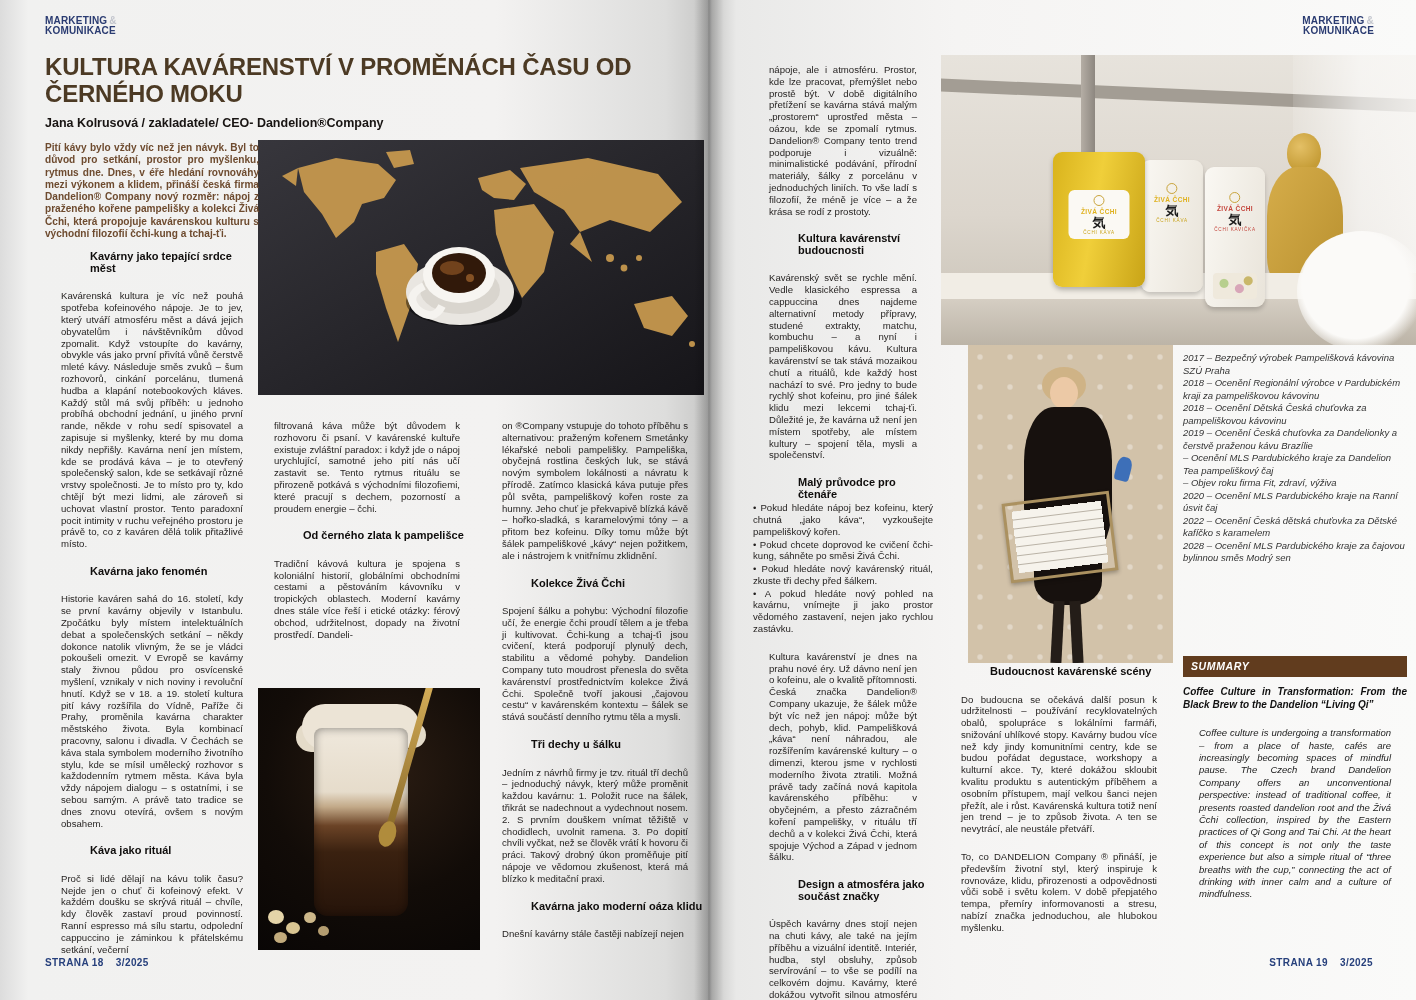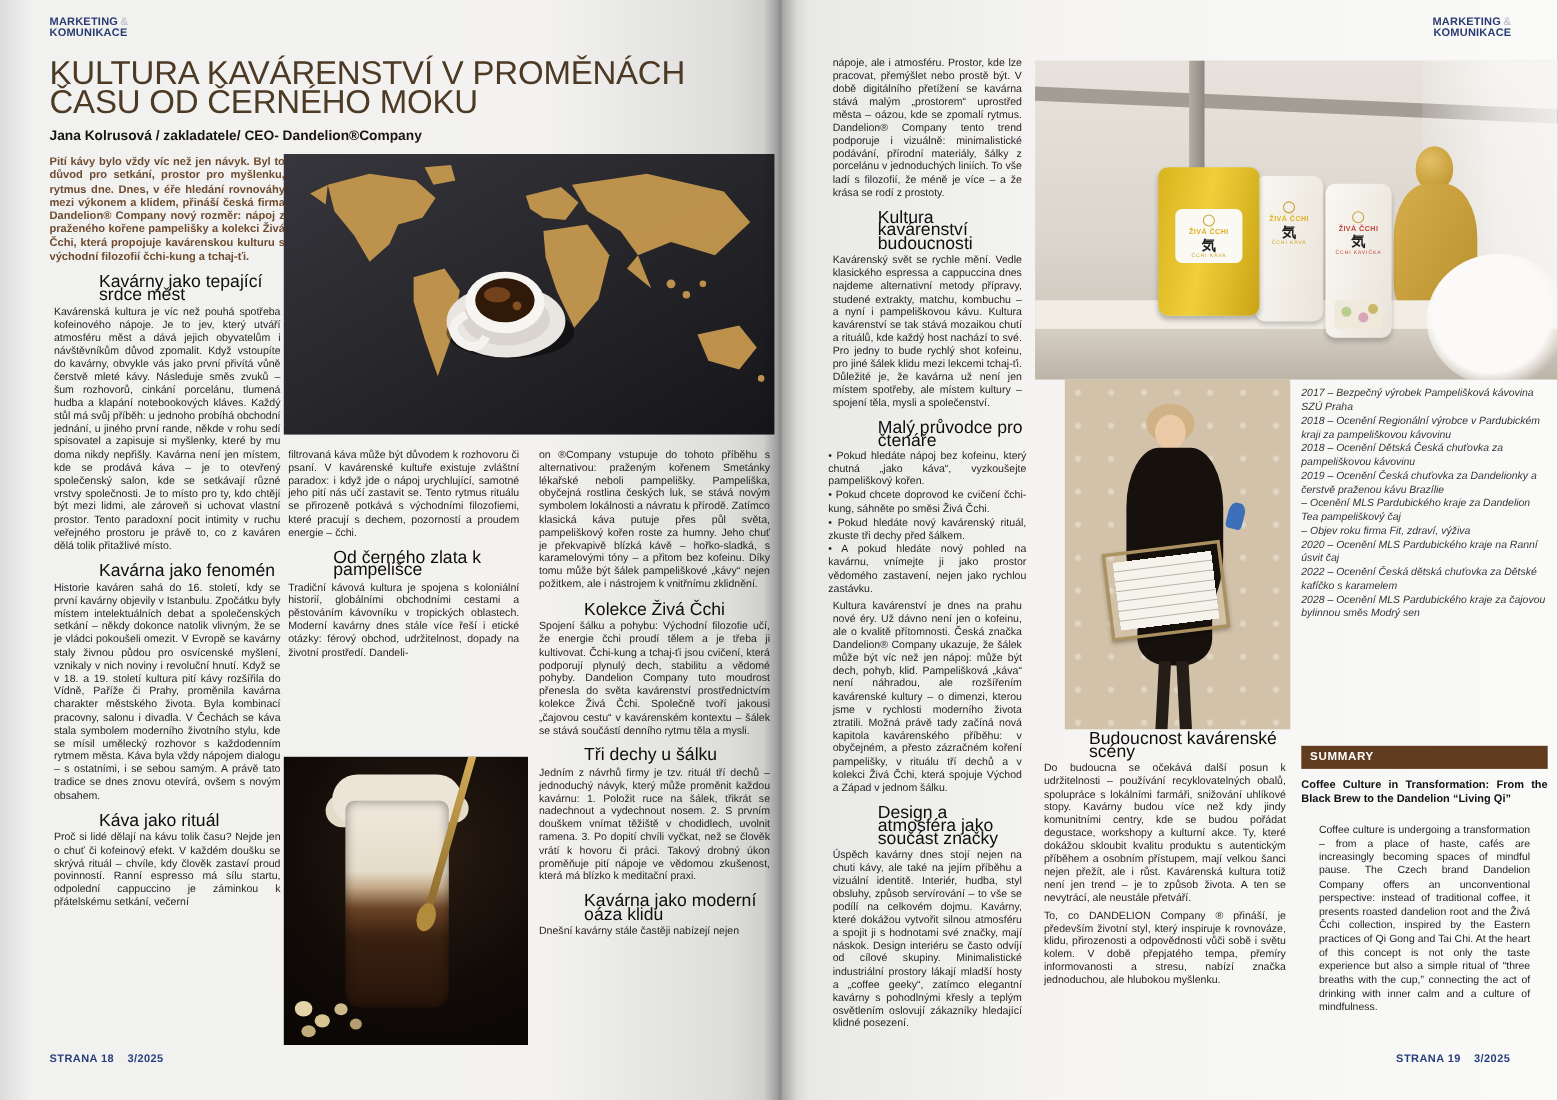--- a/index.html
+++ b/index.html
@@ -16,40 +16,40 @@
   
   .mast{font-size:10px;line-height:9.6px;font-weight:700;color:#2a3b71;letter-spacing:.2px;}
   .mast-left{left:45px;top:16px;}
   .mast-right{left:1262px;top:16px;width:112px;text-align:right;}
   .amp{color:#c2c5cd;margin-left:2px;}
   .pagefoot{font-size:10px;font-weight:700;color:#27407c;letter-spacing:.4px;}
   .foot-left{left:45px;top:957px;}
   .foot-right{left:1223px;top:957px;width:150px;text-align:right;}
   .foot-issue{margin-left:12px;}
   
-  .headline{left:45px;top:53px;width:640px;margin:0;font-size:30px;line-height:27px;
-    font-weight:400;color:#4c3a24;letter-spacing:-.2px;text-transform:uppercase;}
+  .headline{left:45px;top:53px;width:640px;margin:0;font-size:24px;line-height:27px;
+    font-weight:700;color:#4c3a24;letter-spacing:-.2px;text-transform:uppercase;}
   .byline{left:45px;top:116px;margin:0;font-size:12.5px;font-weight:700;color:#181412;}
   
   .col{z-index:2;}
-  .bt{font-size:9.6px;line-height:11.8px;text-align:justify;color:#221f1e;margin:4px;}
-  .sec-h{font-size:16px;line-height:11.5px;font-weight:400;color:#0f0d0c;margin:11px 0 2px;padding-left:45px;}
+  .bt{font-size:9.6px;line-height:11.8px;text-align:justify;color:#221f1e;margin:16px;}
+  .sec-h{font-size:11px;line-height:11.5px;font-weight:700;color:#0f0d0c;margin:11px 0 2px;padding-left:45px;}
   .sec-h:first-child{margin-top:0;}
   .intro{font-size:10.1px;line-height:12.3px;font-weight:700;color:#6e4b2f;text-align:justify;margin:0 0 11px;}
   .bullet{margin:1px 0;}
   #l-col1{left:45px;top:142px;width:214px;}
   #l-col2{left:258px;top:404px;width:218px;}
   #l-col3{left:486px;top:404px;width:218px;}
   #r-col1{left:753px;top:48px;width:180px;}
   #r-future{left:945px;top:666px;width:228px;}
   
   #r-awards{left:1183px;top:352px;width:224px;}
   #r-awards p{font-style:italic;font-size:9.5px;line-height:12.5px;color:#343434;margin:0;}
   
-  #r-summary{left:1183px;top:678px;width:224px;}
+  #r-summary{left:1183px;top:656px;width:224px;font-style:italic;}
   .sum-label{display:block;background:#613c1e;color:#fff;font-weight:700;font-size:10.5px;
     letter-spacing:.6px;padding:4px 8px 5px;}
   .sum-h{font-weight:700;font-size:10px;line-height:12.6px;margin:9px 0 3px;text-align:justify;color:#111;}
   .sum-b{font-size:9.5px;line-height:12.4px;text-align:justify;color:#222;margin:16px;}
   
   figure{margin:0;padding:0;overflow:hidden;}
   .map-fig{left:258px;top:140px;width:446px;height:255px;background:#1c1b1f;}
   .dalgona-fig{left:258px;top:688px;width:222px;height:262px;
     background:radial-gradient(circle at 58% 32%,#2a1c12 0%,#120c08 55%,#090605 100%);}
   .glass{position:absolute;left:56px;top:40px;width:94px;height:188px;border-radius:8px 8px 14px 14px;

